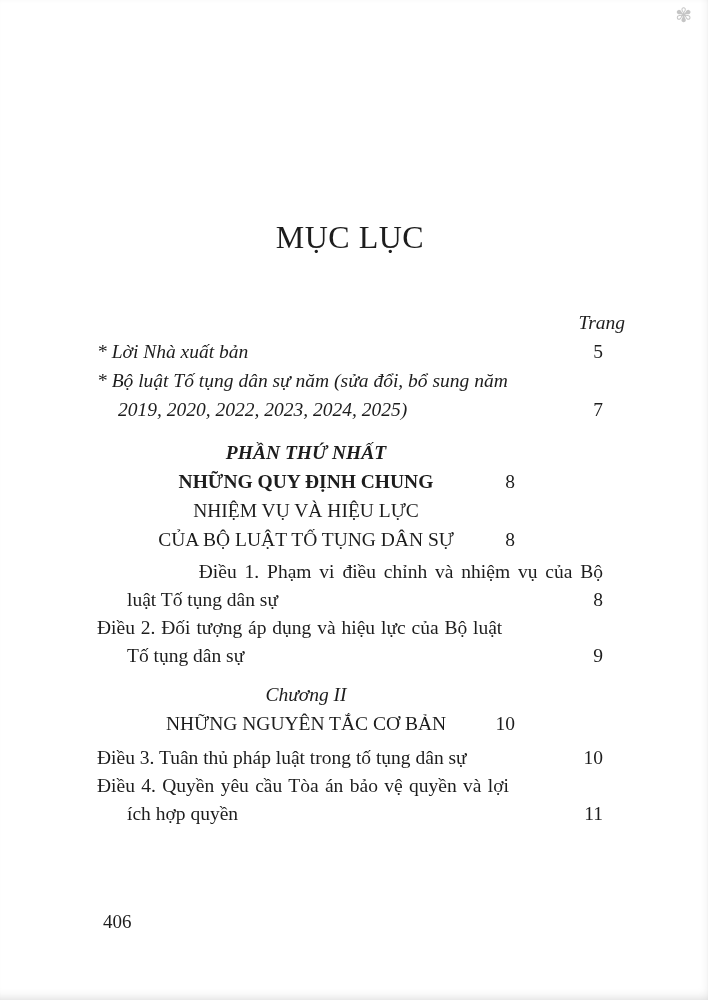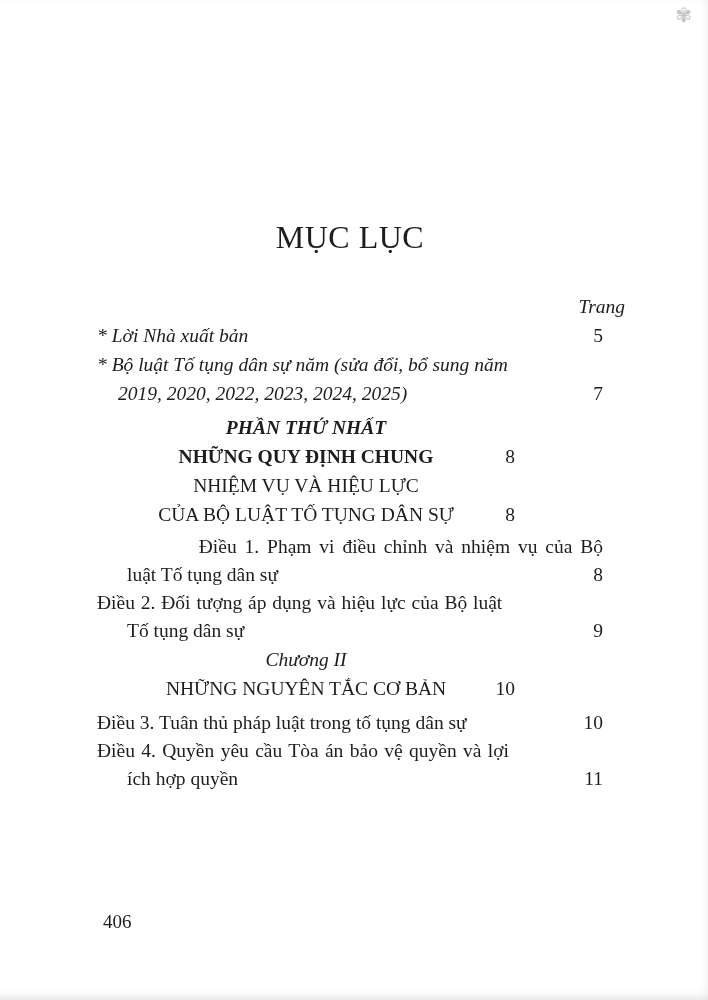--- a/index.html
+++ b/index.html
@@ -27,34 +27,34 @@
     letter-spacing:0.5px;
   }
   .row {
     position:relative;
     font-size:19.5px;
     line-height:29px; height:29px;
     white-space:nowrap;
   }
   .row.lh28 { line-height:28px; height:28px; }
   .row .pg { position:absolute; right:0; top:0; font-style:normal; font-weight:normal; }
-  .trang { margin-top:40px; width:528px; text-align:right; font-style:italic; }
+  .trang { margin-top:56px; width:528px; text-align:right; font-style:italic; }
   .it { font-style:italic; }
   .bi { font-weight:bold; font-style:italic; }
   .b  { font-weight:bold; }
   .center { width:418px; text-align:center; }
   .ind21 { padding-left:21px; }
   .ind30 { padding-left:30px; }
   .ws3 { word-spacing:3px; }
   .ws1 { word-spacing:1px; }
   .ws15 { word-spacing:1.5px; }
-  .mt14 { margin-top:5px; }
+  .mt14 { margin-top:14px; }
   .mt19 { margin-top:19px; }
   .mt4  { margin-top:4px;text-align:right; }
-  .mt10 { }
+  .mt10 { margin-top:10px; }
   .mt6  { margin-top:6px; }
   .folio { position:absolute; left:103px; top:907px; font-size:19px; line-height:29px; }
 </style>
 </head>
 <body>
 
 <div class="page">
 
   <span class="flower" style="color: rgb(197, 197, 197);">✾</span>
 

